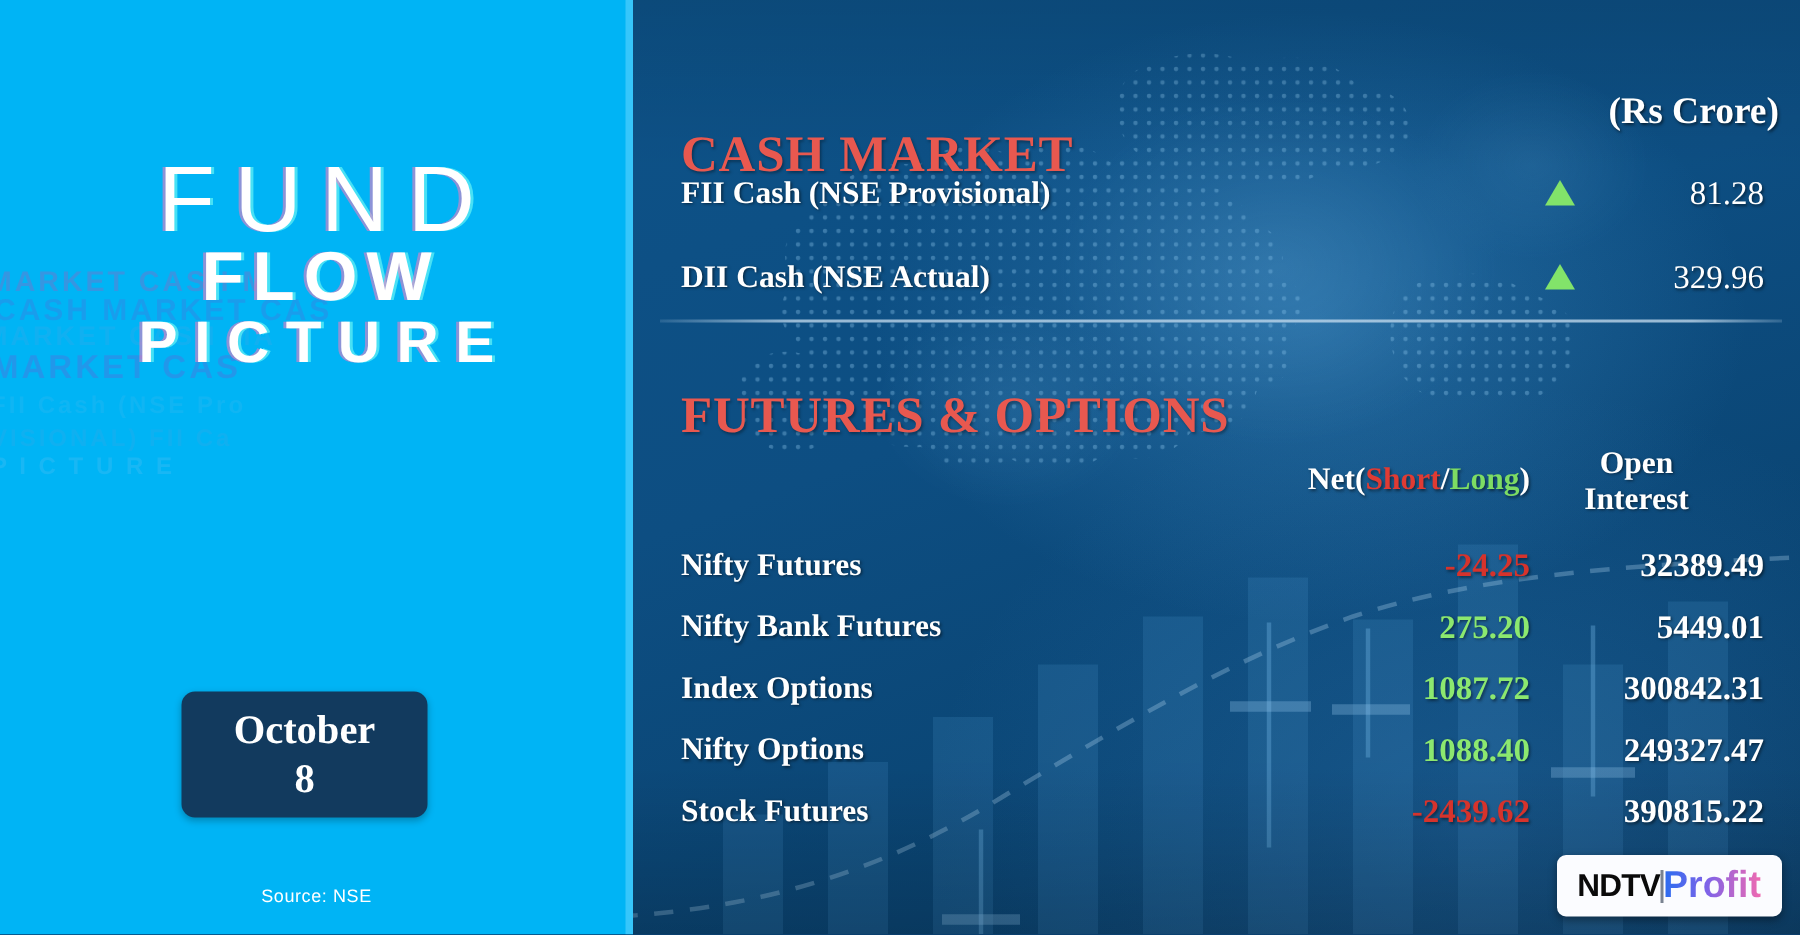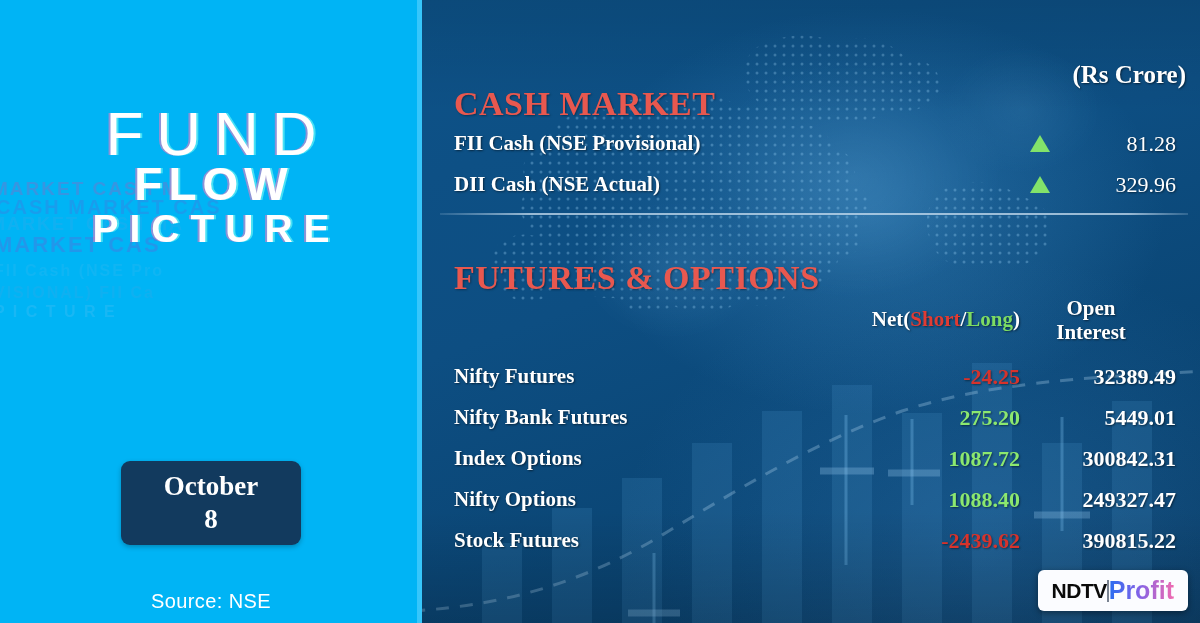--- a/index.html
+++ b/index.html
@@ -29,32 +29,32 @@
   .brand-line{
     font-family:"Liberation Sans", sans-serif;
     color:#ffffff; line-height:1; display:block;
     text-shadow:-2px 0 0 rgba(255,120,190,.55), 2px 0 0 rgba(120,255,245,.6);
   }
   #brand-fund{ font-size:62px; font-weight:300; letter-spacing:13px; text-indent:13px; }
   #brand-flow{ font-size:46px; font-weight:800; letter-spacing:6px; text-indent:6px; margin-top:-4px; }
   #brand-picture{ font-size:39px; font-weight:700; letter-spacing:11px; text-indent:11px; margin-top:2px; }
 
   #date-box{
-    position:absolute; left:121px; top:461px; width:180px; height:84px;
+    position:absolute; left:121px; top:461px; width:164px; height:84px;
     background:#123a5e; border-radius:9px;
     display:flex; flex-direction:column; align-items:center; justify-content:center;
     box-shadow:0 2px 5px rgba(0,0,0,.25);
   }
   .date-text{ color:#ffffff; font-family:"Liberation Serif", serif;
     font-weight:700; font-size:27px; line-height:1.22; }
 
   #source-label{
     position:absolute; left:0; top:590px; width:422px; text-align:center;
     color:#ffffff; font-family:"Liberation Sans", sans-serif;
-    font-size:20px; letter-spacing:.4px;
+    font-size:12px; letter-spacing:.4px;
   }
 
   
   #right-panel{
     position:absolute; left:422px; top:0; width:778px; height:623px;
     overflow:hidden;
     background:
       radial-gradient(ellipse 430px 300px at 58% 34%, rgba(90,175,235,.30) 0%, rgba(90,175,235,0) 68%),
       radial-gradient(ellipse 520px 420px at 72% 88%, rgba(60,140,210,.26) 0%, rgba(60,140,210,0) 70%),
       linear-gradient(160deg,#0d5288 0%, #0d4e82 40%, #0a4472 75%, #093b64 100%);
@@ -257,21 +257,21 @@
     </svg>
 
     <div id="vignette"></div>
 
     <div id="content">
 
       <div class="unit-note">(Rs Crore)</div>
 
       <div class="section-heading" id="cash-heading">CASH MARKET</div>
 
-      <div class="row" style="top:131px;padding-left:28px;">
+      <div class="row" style="top:116px;padding-left:28px;">
         <span class="row-label">FII Cash (NSE Provisional)</span>
         <span class="arrow-up"></span>
         <span class="cash-value">81.28</span>
       </div>
 
       <div class="row" style="top:172px;">
         <span class="row-label">DII Cash (NSE Actual)</span>
         <span class="arrow-up"></span>
         <span class="cash-value">329.96</span>
       </div>

